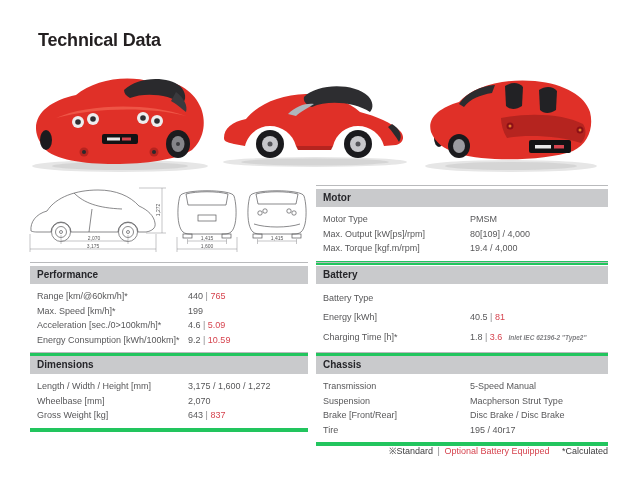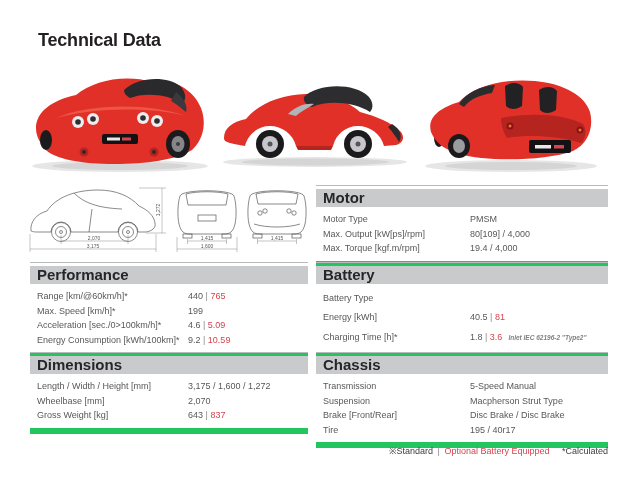--- a/index.html
+++ b/index.html
@@ -12,24 +12,24 @@
     color:#231f20;letter-spacing:-0.2px;
   }
   .photo{position:absolute;}
   .drawing{position:absolute;left:26px;top:183px;}
 
   .spec-table{position:absolute;}
   .spec-table.left{width:278px;}
   .spec-table.right{width:292px;}
   .topline{height:1px;background:#b9babc;margin-bottom:3px;}
   .spec-header{
-    background:#c9cacc;color:#26262a;font-weight:bold;font-size:15px;
+    background:#c9cacc;color:#26262a;font-weight:bold;font-size:10px;
     padding:2px 0 3px 7px;line-height:13px;
   }
-  .rows{padding:5px 0 5px 7px;border-bottom:6px solid #22c55e;}
+  .rows{padding:5px 0 5px 7px;border-bottom:4px solid #22c55e;}
   .row{display:flex;font-size:9px;line-height:14.5px;white-space:nowrap;}
   .rows.tall .row{line-height:19.3px;}
   .spec-table.left .row .lbl{width:151px;flex:none;}
   .spec-table.right .row .lbl{width:147px;flex:none;}
   .row .val{flex:1;}
   .row .sep{color:#8b8b8e;}
   .row .opt{color:#d6444f;}
   .row .note{font-size:6.5px;font-style:italic;font-weight:bold;color:#808184;margin-left:6px;}
 
   .footer{

